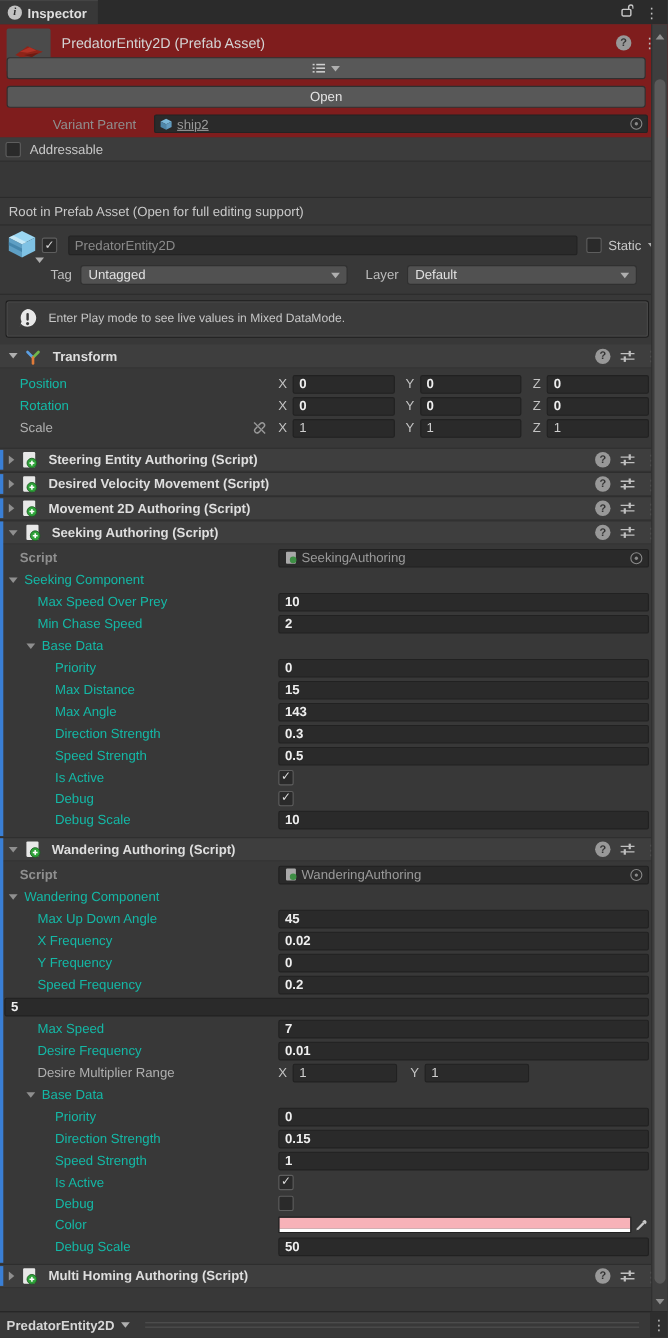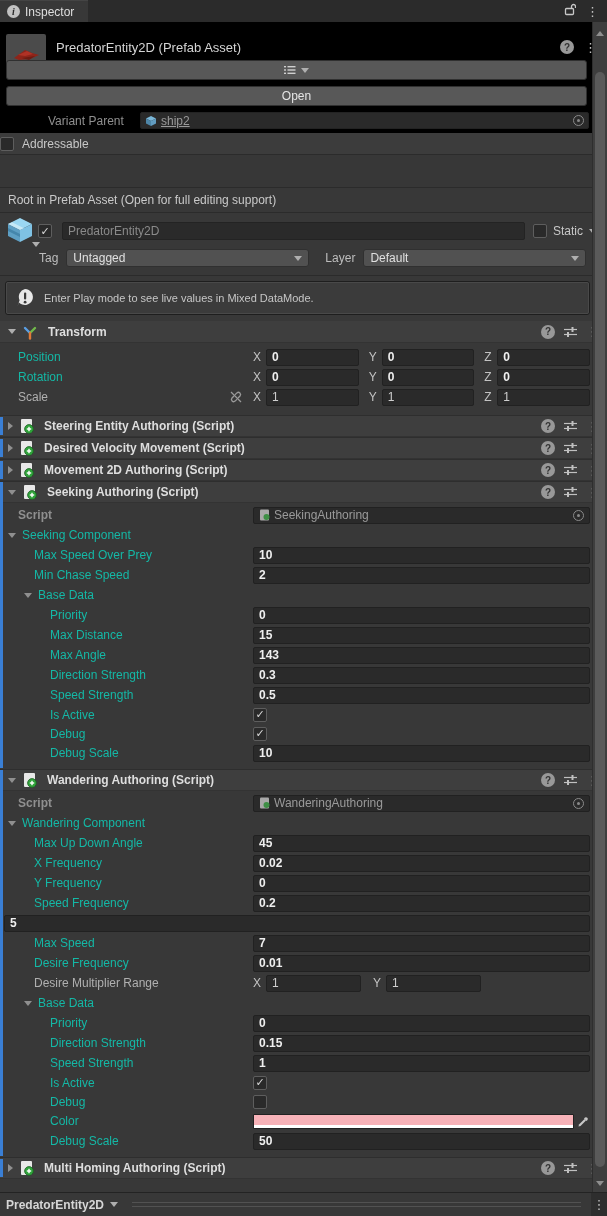--- a/index.html
+++ b/index.html
@@ -6,56 +6,56 @@
   html,body { width:607px; height:1216px; overflow:hidden; }
   body {
     font-family:"Liberation Sans","DejaVu Sans",sans-serif;
     font-size:12px; color:#C8C8C8; background:#383838;
   }
   .panel { position:relative; width:607px; height:1216px; background:#383838; overflow:hidden; }
 
   
   .tabbar { height:22px; background:#2B2B2B; display:flex; align-items:stretch; }
   .tab { background:#383838; display:flex; align-items:center; gap:5px; padding:0 10px 0 7px; min-width:88px; border-top:1px solid #444; }
-  .tab-label { color:#DFDFDF; }
+  .tab-label { color:#DFDFDF;font-weight:bold; }
   .tabbar-right { margin-left:auto; display:flex; align-items:center; gap:10px; padding-right:8px; }
   .info-icon { width:13px; height:13px; border-radius:50%; background:#C2C2C2; color:#2B2B2B; font-weight:bold; font-size:10px; display:flex; align-items:center; justify-content:center; font-family:"Liberation Serif",serif; font-style:italic; }
   .kebab { color:#C0C0C0; font-size:13px; letter-spacing:0; line-height:1; cursor:default; }
 
   
-  .asset-header { background:#000000; padding:12px 6px 4px 6px; }
+  .asset-header { background:#7f1d1d; padding:4px 6px 4px 6px; }
   .ah-row1 { display:flex; align-items:flex-start; }
   .thumb { width:40px; height:40px; background:#4B4B4B; border-radius:2px; flex:none; display:flex; align-items:center; justify-content:center; }
   .ah-title { margin:6px 0 0 10px; color:#D4D4D4; font-size:13px; }
   .ah-row1-icons { margin-left:auto; display:flex; gap:10px; align-items:center; padding-top:6px; padding-right:4px; }
   .help-icon { width:14px; height:14px; border-radius:50%; background:#989898; color:#333; font-weight:bold; font-size:10px; display:flex; align-items:center; justify-content:center; }
   .ah-row2 { display:flex; justify-content:flex-end; gap:6px; margin-top:-14px; padding-right:14px;flex-direction:column; }
   .btn { background:#585858; border:1px solid #303030; border-radius:3px; color:#E4E4E4; height:20px; display:flex; align-items:center; justify-content:center; padding:0 10px; }
   .btn-dd { padding:0 6px; gap:5px; }
   .ah-row3 { display:flex; align-items:center; margin-top:6px; padding-left:42px; }
   .vp-label { color:#8F8F8F; width:92px; flex:none; }
   .objfield { flex:1; height:17px; background:#2A2A2A; border:1px solid #232323; border-radius:2px; display:flex; align-items:center; padding:0 4px; gap:4px; margin-right:12px; }
   .objfield .objtext { color:#9A9A9A; flex:1;text-decoration:underline; }
   .pick-icon { width:11px; height:11px; border:1px solid #8A8A8A; border-radius:50%; position:relative; flex:none; }
   .pick-icon::after { content:""; position:absolute; left:3px; top:3px; width:3px; height:3px; border-radius:50%; background:#8A8A8A; }
 
   
   .checkbox { width:14px; height:14px; background:#2A2A2A; border:1px solid #5E5E5E; border-radius:2px; display:flex; align-items:center; justify-content:center; flex:none; }
   .check { color:#DADADA; font-size:11px; font-weight:bold; line-height:1; }
-  .addressable-row { height:22px; background:#3C3C3C; display:flex; align-items:center; gap:8px; border-bottom:1px solid #2B2B2B; }
+  .addressable-row { height:22px; background:#3C3C3C; display:flex; align-items:center; gap:8px; padding-left:5px; border-bottom:1px solid #2B2B2B; }
   .spacer-band { height:33px; background:#373737; border-bottom:1px solid #2B2B2B; }
   .banner-row { height:25px; display:flex; align-items:center; padding-left:8px; border-bottom:1px solid #2B2B2B; color:#C9C9C9; }
 
   
   .go-header { padding:4px 0 6px 0; border-bottom:1px solid #2B2B2B; }
   .go-row1 { display:flex; align-items:center; height:28px; padding:0 6px; }
   .go-icon-wrap { position:relative; width:32px; flex:none; }
   .go-name { flex:1; height:18px; background:#2A2A2A; border:1px solid #232323; border-radius:2px; color:#8A8A8A; display:flex; align-items:center; padding:0 5px; margin:0 8px 0 10px; }
   .static-wrap { display:flex; align-items:center; gap:6px; padding-right:4px; }
-  .go-row2 { display:flex; align-items:center; height:22px; padding:0 9px; margin-top:2px; }
+  .go-row2 { display:flex; align-items:center; height:22px; padding:0 16px; margin-top:2px; }
   .dd { background:#515151; border:1px solid #303030; border-radius:3px; height:18px; display:flex; align-items:center; padding:0 6px; color:#E0E0E0; }
   .dd .dd-arrow { margin-left:auto; }
   .tri-d { width:0; height:0; border-left:4px solid transparent; border-right:4px solid transparent; border-top:5px solid #AFAFAF; display:inline-block; }
   .tri-r { width:0; height:0; border-top:4px solid transparent; border-bottom:4px solid transparent; border-left:5px solid #8F8F8F; display:inline-block; }
   .tag-label { color:#BDBDBD; margin:0 8px 0 30px; }
   .layer-label { color:#BDBDBD; margin:0 8px 0 16px; }
   .tag-dd { width:243px; }
   .layer-dd { flex:1; margin-right:12px; }
 
   

